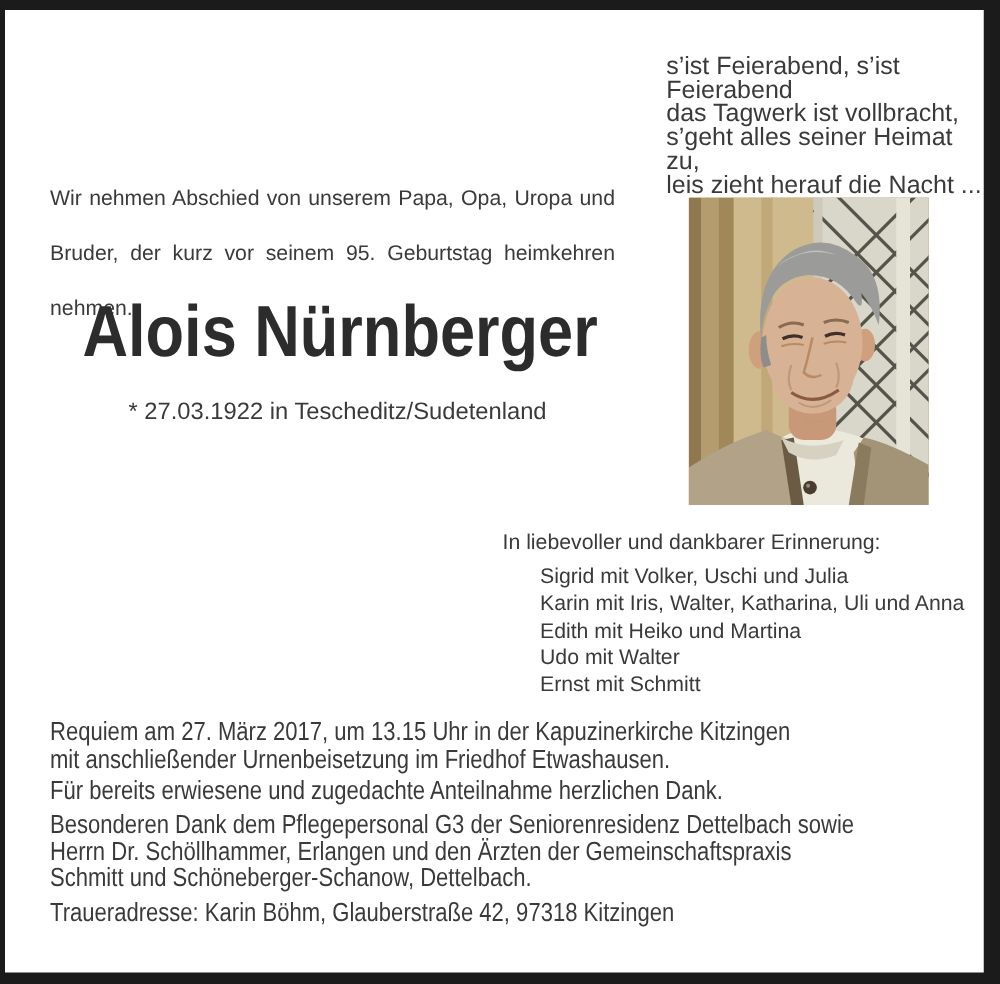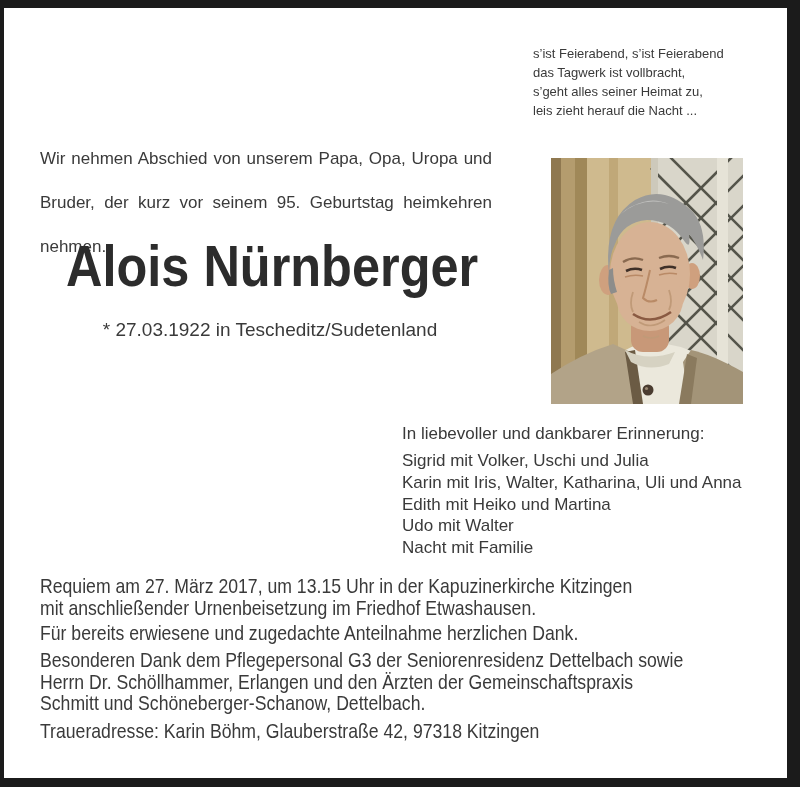--- a/index.html
+++ b/index.html
@@ -16,21 +16,21 @@
   .card {
     position: absolute;
     left: 4px; top: 8px;
     width: 783px; height: 770px;
     background: #ffffff;
   }
   
   .abs { position: absolute; color: #3a3a3a; }
 
   
-  .verse { left: 529px; top: 36px; font-size: 13px; line-height: 19px; }
+  .verse { left: 529px; top: 36px; font-size: 20px; line-height: 19px; }
 
   
   .intro { left: 36px; top: 140px; width: 452px; font-size: 17px; line-height: 22px; }
   .jline { text-align: justify; }
   .jline::after { content: ""; display: inline-block; width: 100%; height: 0; }
 
   
   .name {
     left: 62px; top: 228px;
     font-size: 58px; font-weight: bold; color: #2c2c2c;
@@ -46,21 +46,21 @@
   .photo { left: 547px; top: 150px; width: 192px; height: 246px;
            overflow: hidden; background: #c9b183; }
   .photo svg { display: block; }
 
   
   .places { left: 36px; top: 413px; font-size: 17px; line-height: 21.5px; }
 
   
   .remember { left: 398px; top: 415px; font-size: 17px; }
   .remember .rhead { line-height: 21px; margin-bottom: 6px; }
-  .remember .fam { line-height: 21.8px; }
+  .remember .fam { line-height: 21.8px; margin-left: 30px; }
 
   
   .cond { font-size: 21px; line-height: 21.5px; color: #3a3a3a;
           white-space: nowrap;
           transform: scaleX(0.84); transform-origin: left top; }
   .service  { left: 36px; top: 567px; }
   .thanks1  { left: 36px; top: 614px; }
   .thanks2  { left: 36px; top: 641px; }
   .addr     { left: 36px; top: 712px; }
 </style>
@@ -162,21 +162,21 @@
       </svg>
     </div>
 
 
     <div class="abs remember">
       <div class="rhead">In liebevoller und dankbarer Erinnerung:</div>
       <div class="fam">Sigrid mit Volker, Uschi und Julia</div>
       <div class="fam">Karin mit Iris, Walter, Katharina, Uli und Anna</div>
       <div class="fam">Edith mit Heiko und Martina</div>
       <div class="fam">Udo mit Walter</div>
-      <div class="fam">Nacht mit Familie</div>
+      <div class="fam">Ernst mit Schmitt</div>
     </div>
 
     <div class="abs cond service">
       <div>Requiem am 27. März 2017, um 13.15 Uhr in der Kapuzinerkirche Kitzingen</div>
       <div>mit anschließender Urnenbeisetzung im Friedhof Etwashausen.</div>
     </div>
 
     <div class="abs cond thanks1">Für bereits erwiesene und zugedachte Anteilnahme herzlichen Dank.</div>
 
     <div class="abs cond thanks2">

